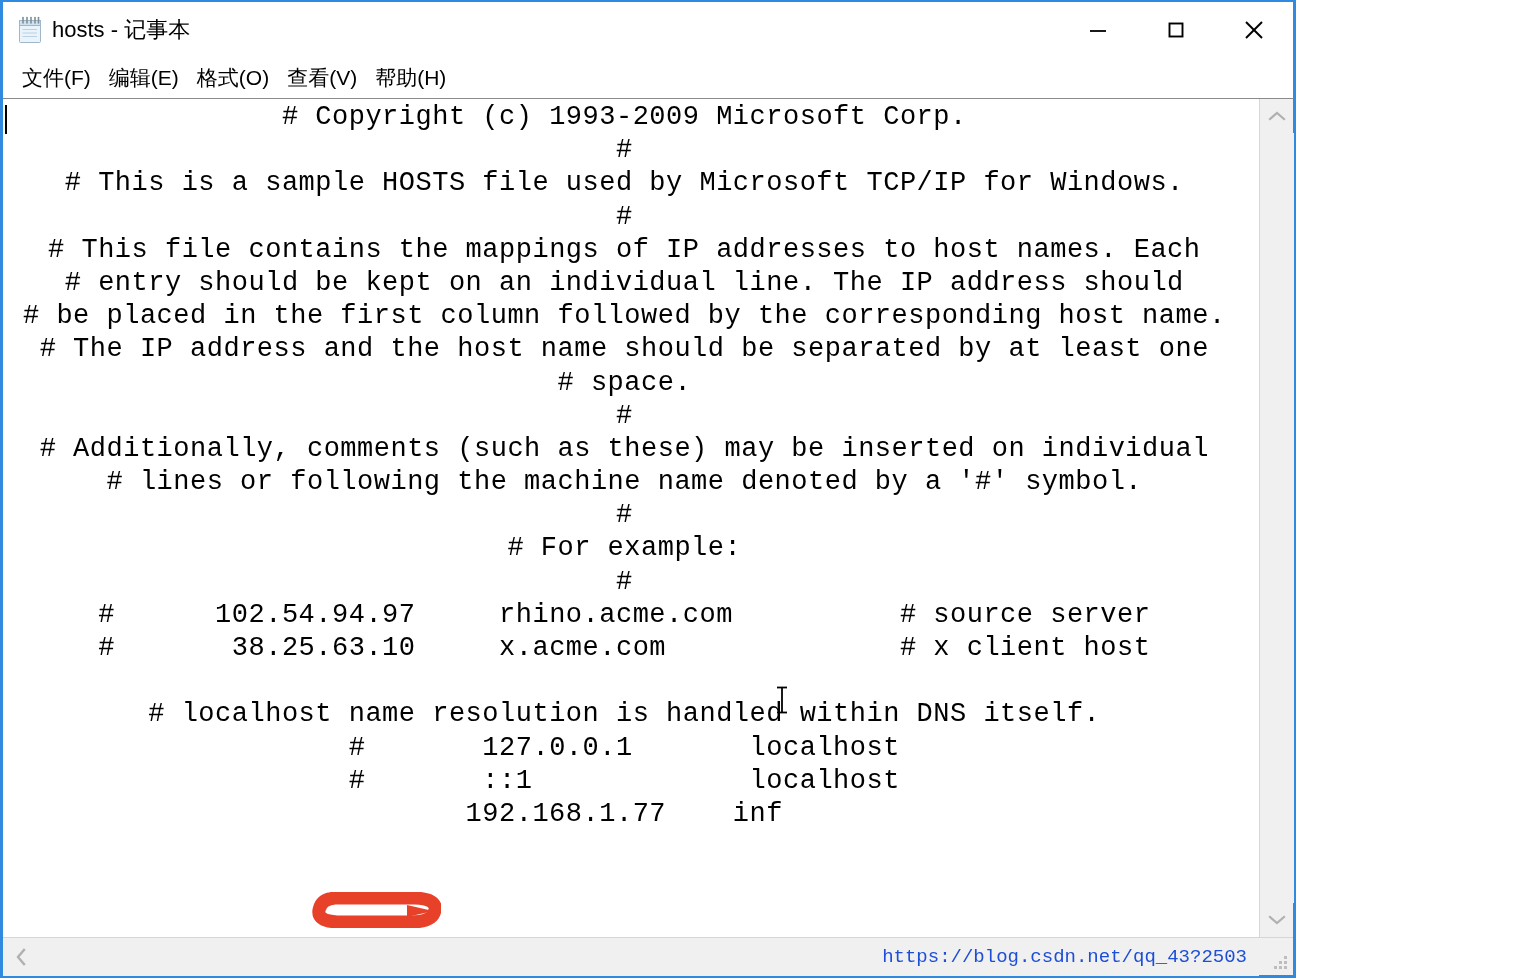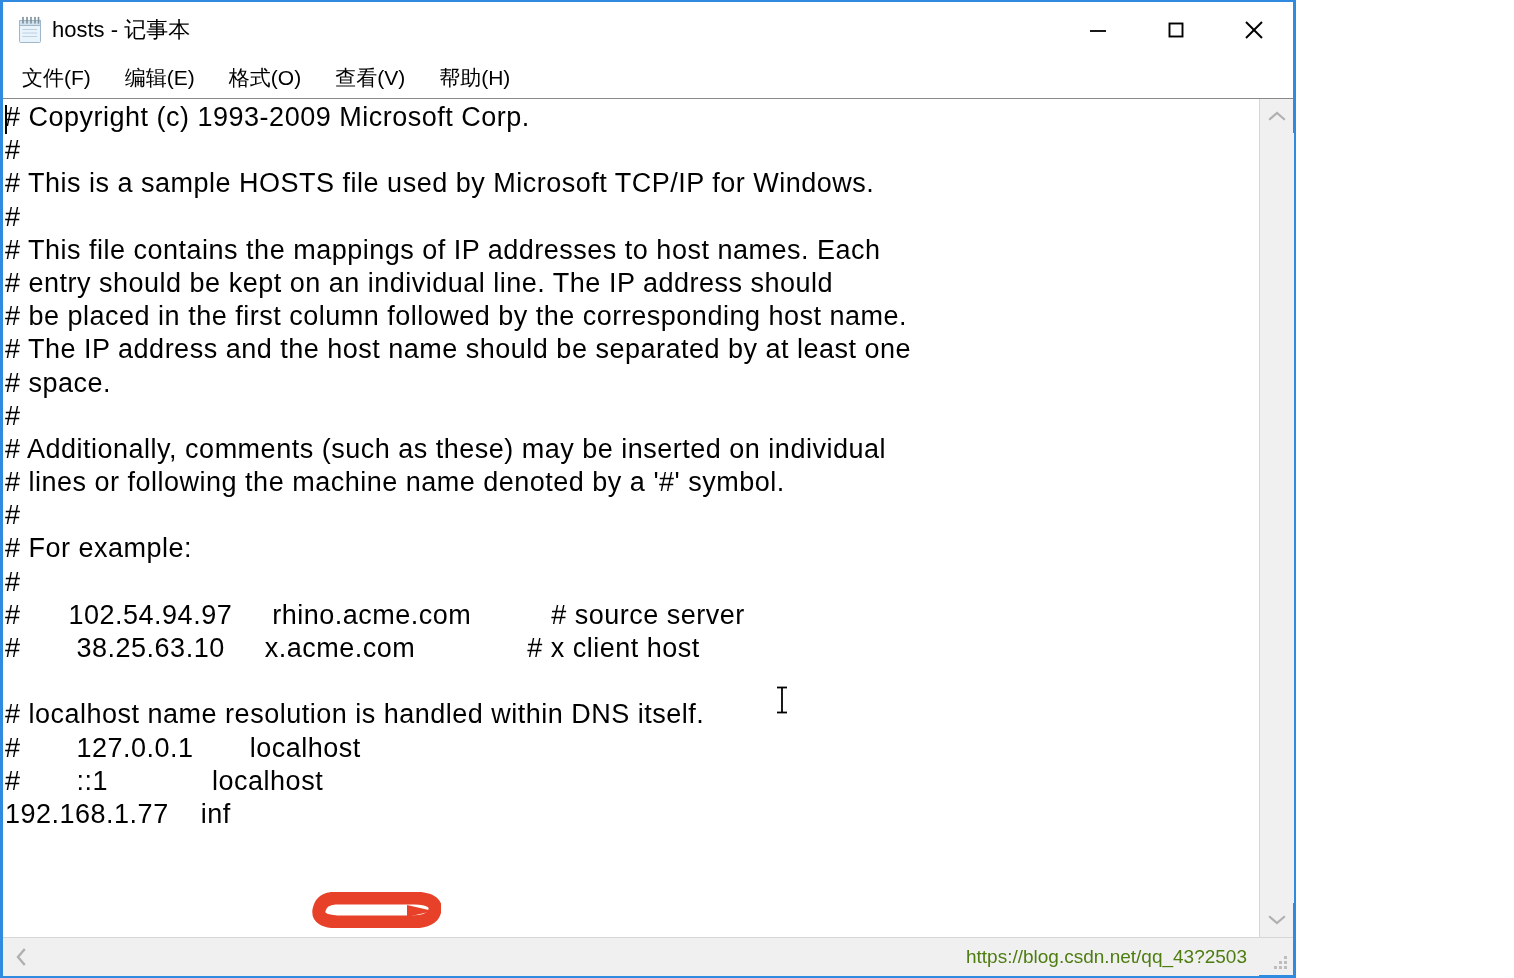--- a/index.html
+++ b/index.html
@@ -65,21 +65,21 @@
   .win-btn svg { display: block; }
 
   
   #menubar {
     height: 40px;
     min-height: 40px;
     background: #ffffff;
     display: flex;
     align-items: center;
     padding-left: 10px;
-    gap: 16px;
+    gap: 0px;
   }
   .menu-item {
     font-size: 21px;
     color: #000000;
     padding: 0 9px;
     white-space: nowrap;
     line-height: 28px;
     cursor: default;
   }
 
@@ -100,26 +100,27 @@
   #textarea-wrap {
     flex: 1;
     position: relative;
     background: #ffffff;
     overflow: hidden;
   }
   #text {
     position: absolute;
     left: 0; top: 2px;
     white-space: pre;
-    font-family: Liberation Sans, sans-serif;
+    font-family: Liberation Mono, monospace;
     font-size: 27px;
     line-height: 33.2px;
     color: #000000;
     letter-spacing: 0.5px;
-    padding-left: 2px;
+    padding-left: 20px;
+    text-align: center;
   }
   #text .ln { display: block; height: 33.2px; }
 
   
   #caret {
     position: absolute;
     left: 2px; top: 6px;
     width: 2px; height: 29px;
     background: #000000;
   }
@@ -183,22 +184,22 @@
   }
   #grip {
     width: 34px; height: 38px;
     display: flex; align-items: flex-end; justify-content: flex-end;
     padding: 0 4px 5px 0;
   }
   #watermark {
     position: absolute;
     right: 46px; top: 8px;
     font-size: 19px;
-    color: #4d7c0f;
-    font-family: Liberation Sans, sans-serif;
+    color: #1d4ed8;
+    font-family: Liberation Mono, monospace;
     white-space: nowrap;
     user-select: none;
   }
 </style>
 </head>
 <body>
 
 <div id="window">
 
   <div id="titlebar">

